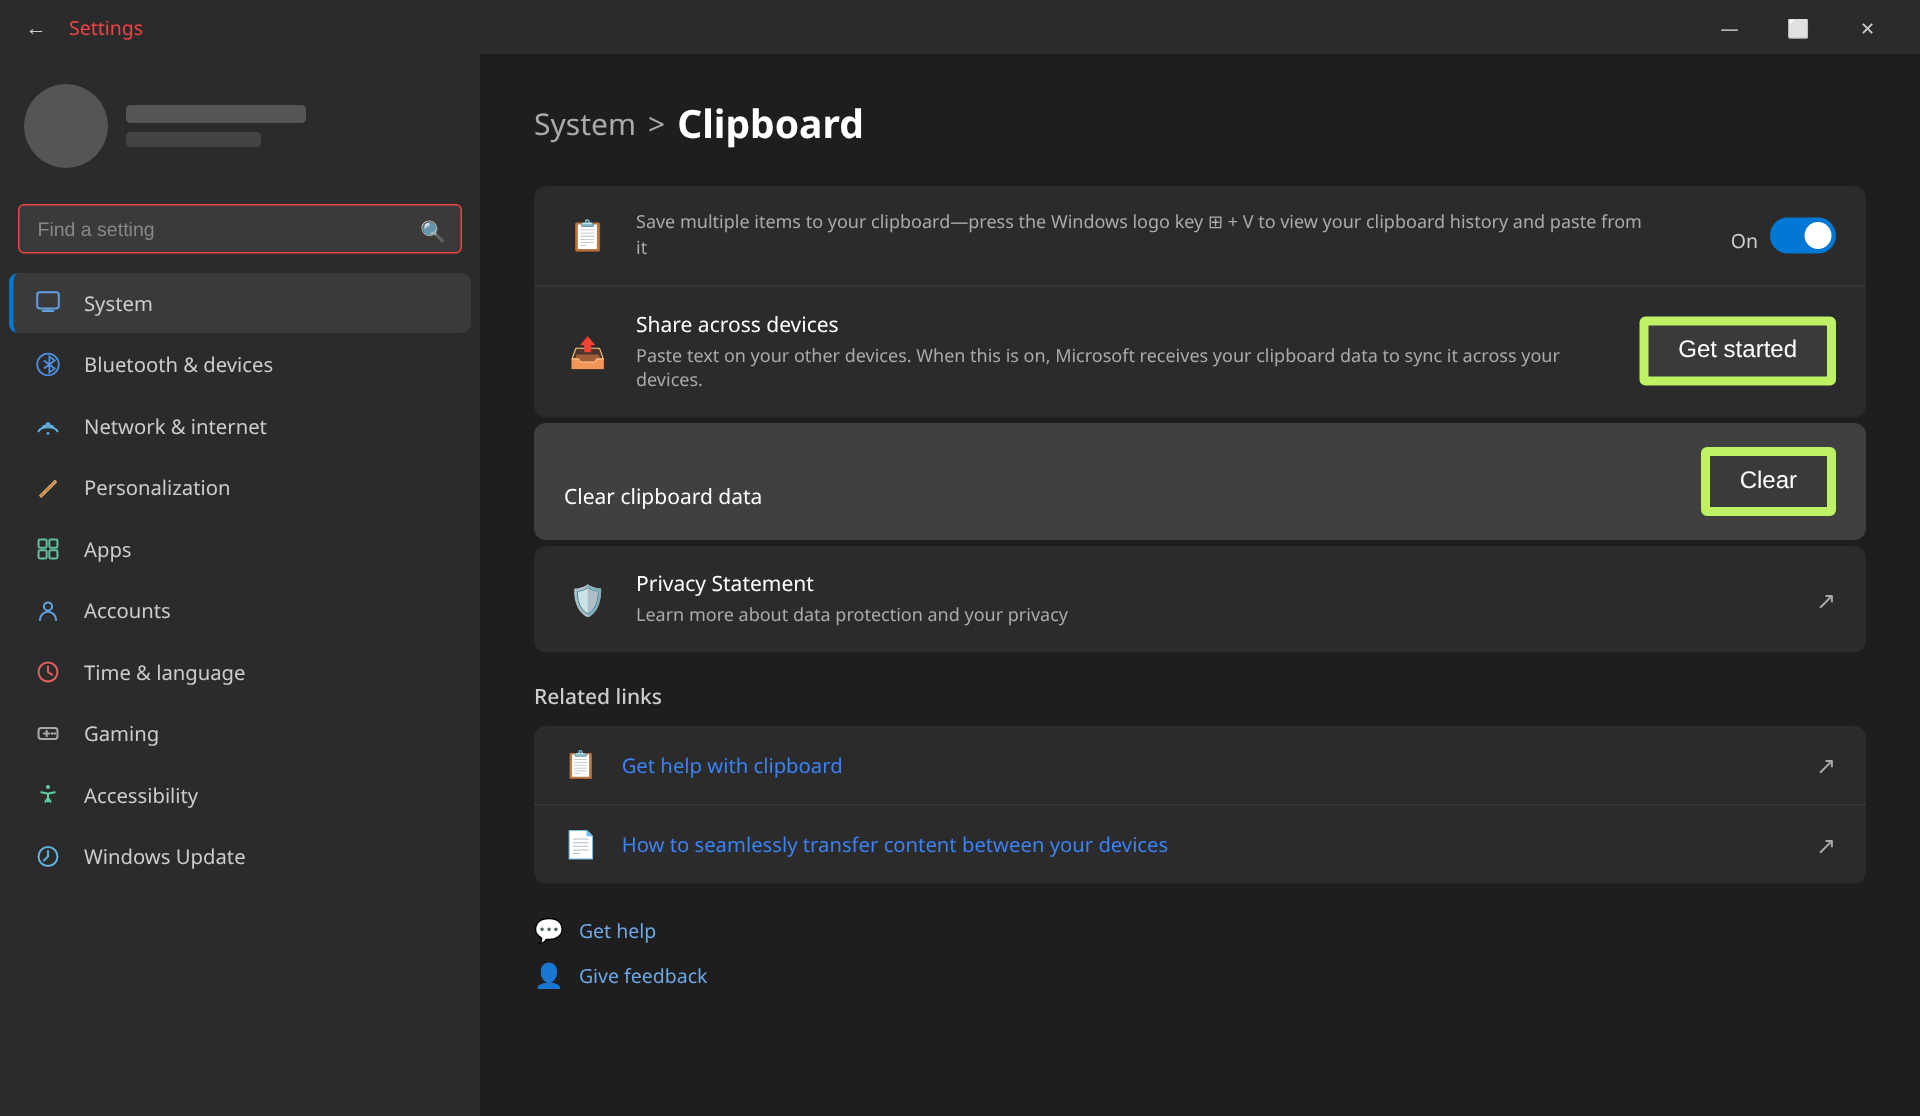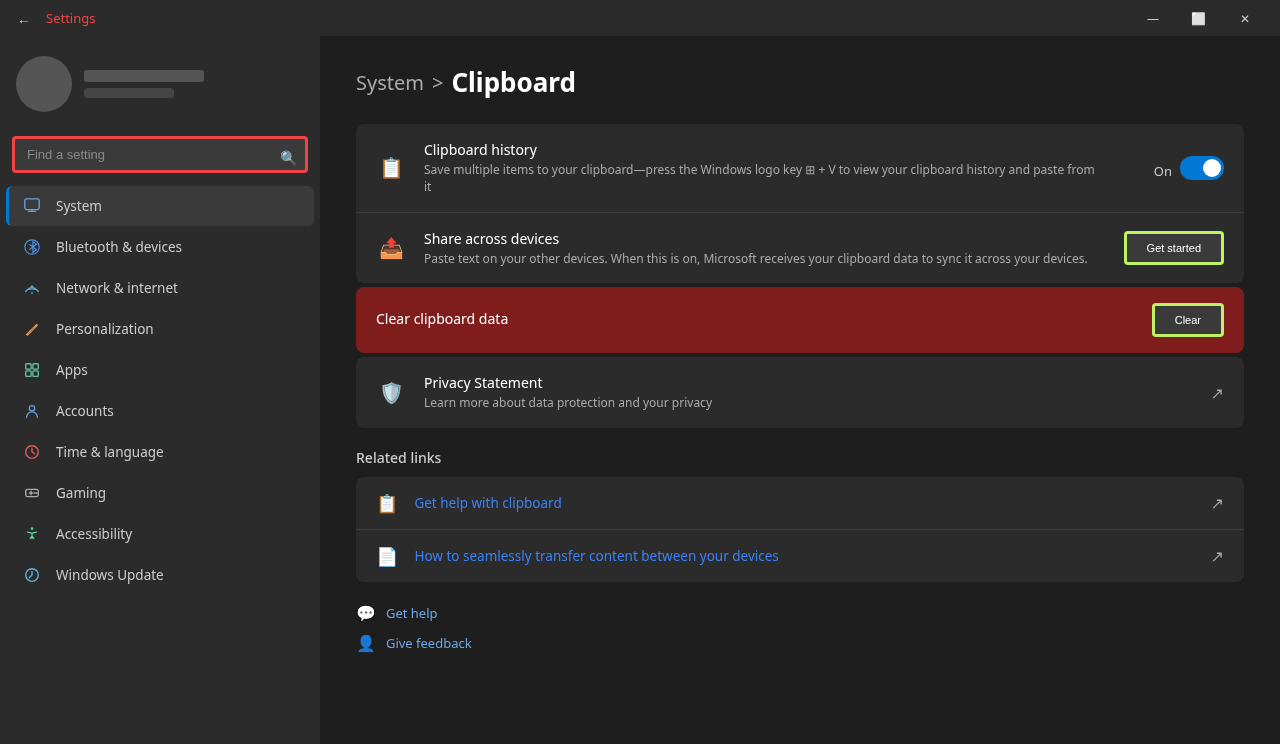--- a/index.html
+++ b/index.html
@@ -95,21 +95,21 @@
     }
 
     
     .search-wrap {
       padding: 8px 12px 12px;
       position: relative;
     }
     .search-input {
       width: 100%;
       background: #3a3a3a;
-      border: 3px solid #ef4444;
+      border: 1px solid #ef4444;
       border-radius: 4px;
       color: #ccc;
       font-size: 13px;
       padding: 8px 36px 8px 12px;
       outline: none;
     }
     .search-input::placeholder { color: #888; }
     .search-icon-wrap {
       position: absolute;
       right: 22px; top: 50%;
@@ -227,34 +227,34 @@
       top: 3px; right: 3px;
       width: 18px; height: 18px;
       background: white;
       border-radius: 50%;
       transition: 0.2s;
     }
 
     
     .btn {
       background: #3a3a3a;
-      border: 3px solid #bef264;
+      border: 6px solid #bef264;
       border-radius: 4px;
       color: #fff;
       padding: 8px 20px;
-      font-size: 11px;
+      font-size: 16px;
       cursor: pointer;
     }
 
     
     .clear-row {
-      background: #7f1d1d;
+      background: #404040;
       border-radius: 8px;
       display: flex;
-      align-items: center;
+      align-items: flex-end;
       padding: 16px 20px;
       margin-bottom: 4px;
     }
     .clear-row-text { flex: 1; }
     .clear-row-title { font-size: 14px; color: #fff; margin-bottom: 3px; }
     .clear-row-desc { font-size: 12px; color: #aaa; }
 
     
     .privacy-row {
       background: #2b2b2b;
@@ -456,21 +456,20 @@
     <div class="breadcrumb">
       <span class="breadcrumb-system">System</span>
       <span class="breadcrumb-separator">&gt;</span>
       <span class="breadcrumb-current">Clipboard</span>
     </div>
 
     <div class="card">
       <div class="card-row">
         <div class="card-row-icon">📋</div>
         <div class="card-row-text">
-          <div class="card-row-title">Clipboard history</div>
           <div class="card-row-desc">Save multiple items to your clipboard—press the Windows logo key ⊞ + V to view your clipboard history and paste from it</div>
         </div>
         <div class="card-row-control">
           <div style="display:flex;align-items:flex-end;gap:8px;margin-left:40px;">
             <span style="font-size:13px;color:#ccc;">On</span>
             <div class="toggle">
               <div class="toggle-track"></div>
               <div class="toggle-thumb"></div>
             </div>
           </div>

